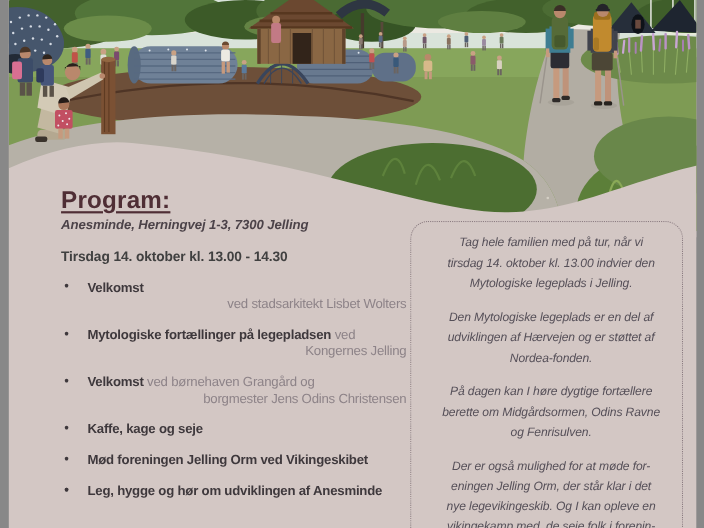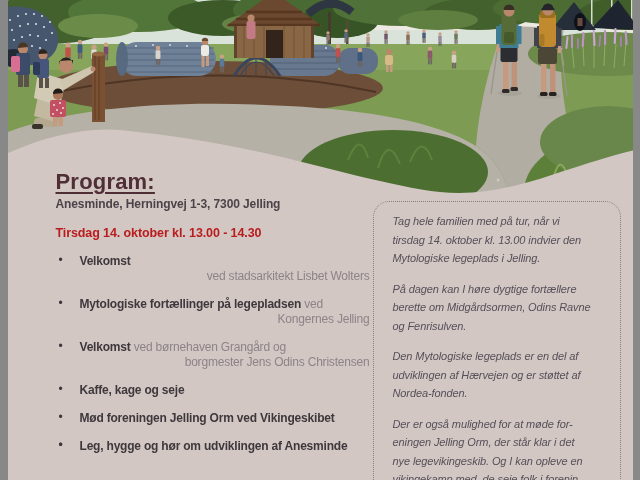--- a/index.html
+++ b/index.html
@@ -31,28 +31,28 @@
   .heading {
     font-size: 22px; font-weight: bold;
     color: #4f2e35; letter-spacing: 0.2px;
     text-decoration: underline;
     text-decoration-thickness: 2px;
     text-underline-offset: 3px;
     line-height: 24px;
   }
   .address {
     margin-top: 3px;
-    font-weight: bold;
+    font-style: italic; font-weight: bold;
     font-size: 12px; line-height: 14px;
     color: #4c4349; letter-spacing: -0.1px;
   }
   .datetime {
     margin-top: 15px;
     font-weight: bold; font-size: 12.5px; line-height: 15px;
-    color: #b91c1c; letter-spacing: -0.1px;
+    color: #404040; letter-spacing: -0.1px;
   }
   .items { margin-top: 13px; list-style: none; }
   .items li {
     position: relative; padding-left: 24px;
     margin-bottom: 13px;
     font-size: 12px; line-height: 15px;
     color: #8d8388; letter-spacing: -0.2px;
   }
   .bullet {
     position: absolute; left: 3px; top: -1px;
@@ -69,20 +69,21 @@
     border-radius: 16px;
     padding: 10px 10px 0 19px;
     z-index: 3;
   }
   .infobox p {
     font-style: italic;
     font-size: 11px; line-height: 18.5px;
     color: #554f58; letter-spacing: -0.1px;
     white-space: pre-line;
     margin-bottom: 12px;
+    text-align: center;
   }
 </style>
 </head>
 <body>
 
 <div id="page">
 
   <div id="photo">
     <svg width="640" height="210" viewBox="0 0 640 210" xmlns="http://www.w3.org/2000/svg">
       <defs>
@@ -427,25 +428,25 @@
         <span class="bullet">•</span><span class="b">Leg, hygge og hør om udviklingen af Anesminde</span>
         
       </li>
     </ul>
   </div>
 
   <div class="infobox">
     <p>Tag hele familien med på tur, når vi
 tirsdag 14. oktober kl. 13.00 indvier den
 Mytologiske legeplads i Jelling.</p>
+    <p>Den Mytologiske legeplads er en del af
+udviklingen af Hærvejen og er støttet af
+Nordea-fonden.</p>
     <p>På dagen kan I høre dygtige fortællere
 berette om Midgårdsormen, Odins Ravne
 og Fenrisulven.</p>
-    <p>Den Mytologiske legeplads er en del af
-udviklingen af Hærvejen og er støttet af
-Nordea-fonden.</p>
     <p>Der er også mulighed for at møde for-
 eningen Jelling Orm, der står klar i det
 nye legevikingeskib. Og I kan opleve en
 vikingekamp med, de seje folk i forenin-</p>
   </div>
 
 </div>
 
 </body></html>

